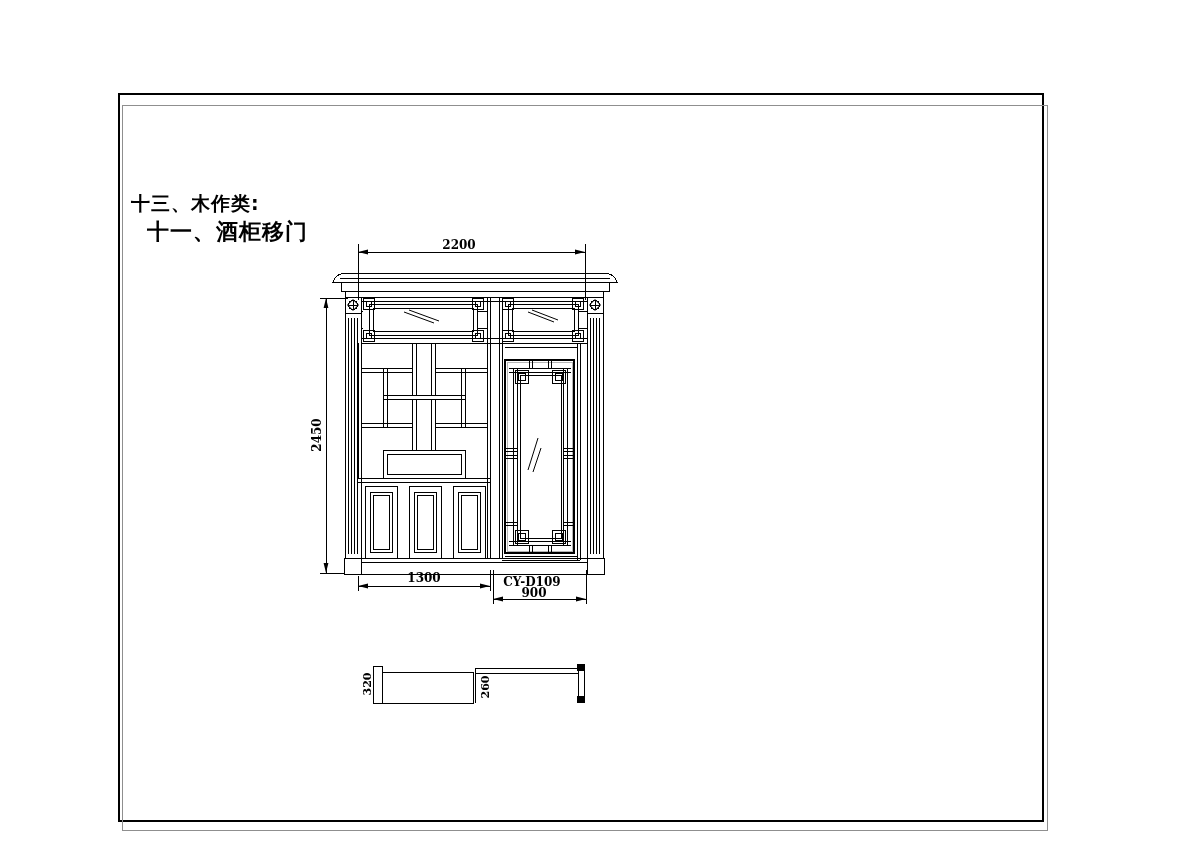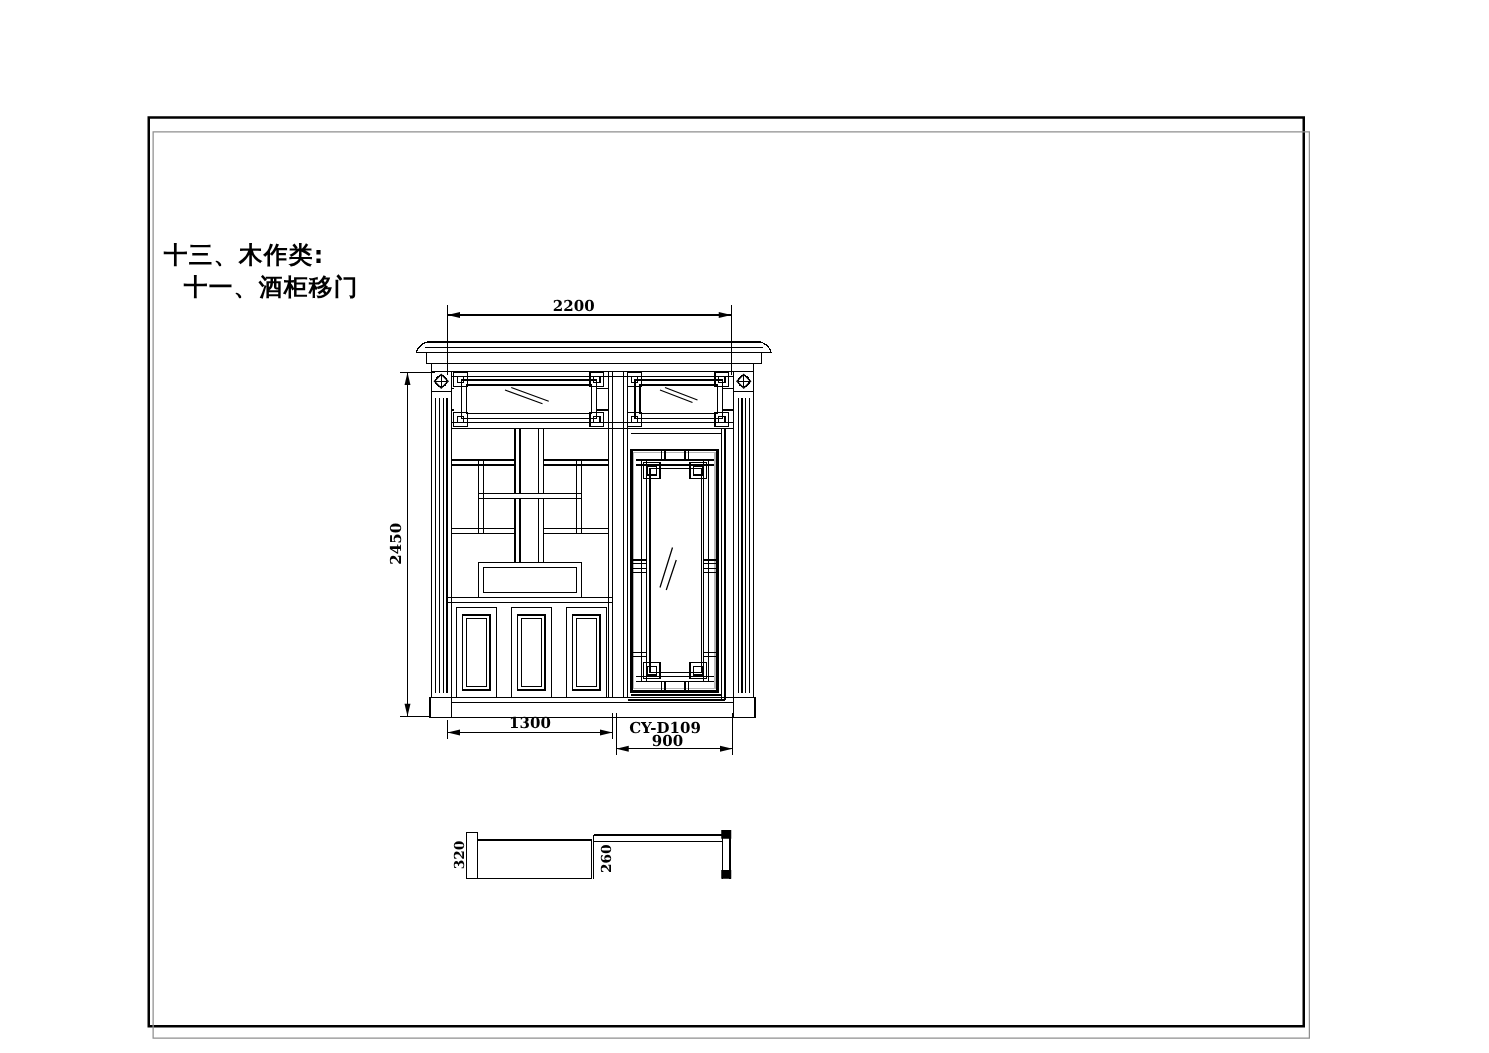--- a/index.html
+++ b/index.html
@@ -5,21 +5,21 @@
   html,body{margin:0;padding:0;background:#fff;}
   .canvas{position:relative;width:1191px;height:842px;background:#ffffff;overflow:hidden;
           font-family:"DejaVu Sans","Liberation Sans",sans-serif;}
   .frame-black{position:absolute;left:118px;top:93px;width:926px;height:729px;
                border:2px solid #000;box-sizing:border-box;}
   .frame-gray{position:absolute;left:122px;top:105px;width:926px;height:726px;
               border:1px solid #8f8f8f;box-sizing:border-box;}
   .title-block{position:absolute;color:#000;font-weight:bold;letter-spacing:1px;
                font-family:"DejaVu Sans","Liberation Sans",sans-serif;}
   .t1{left:131px;top:191px;font-size:19px;}
-  .t2{left:147px;top:217px;font-size:19px;}
+  .t2{left:147px;top:217px;font-size:22px;}
   svg{position:absolute;left:0;top:0;}
   .ln{stroke:#000;stroke-width:1;fill:none;shape-rendering:crispEdges;}
   .ln2{stroke:#000;stroke-width:2;fill:none;shape-rendering:crispEdges;}
   .gray{stroke:#b5b5b5;stroke-width:1;fill:none;shape-rendering:crispEdges;}
   .dg{stroke:#000;stroke-width:1;fill:none;shape-rendering:geometricPrecision;}
   .blk{fill:#000;stroke:none;}
   .dimtxt{font:bold 12px "DejaVu Serif","Liberation Serif",serif;fill:#000;}
   .dimtxt-sm{font:bold 11px "DejaVu Serif","Liberation Serif",serif;fill:#000;}
 </style>
 </head>

